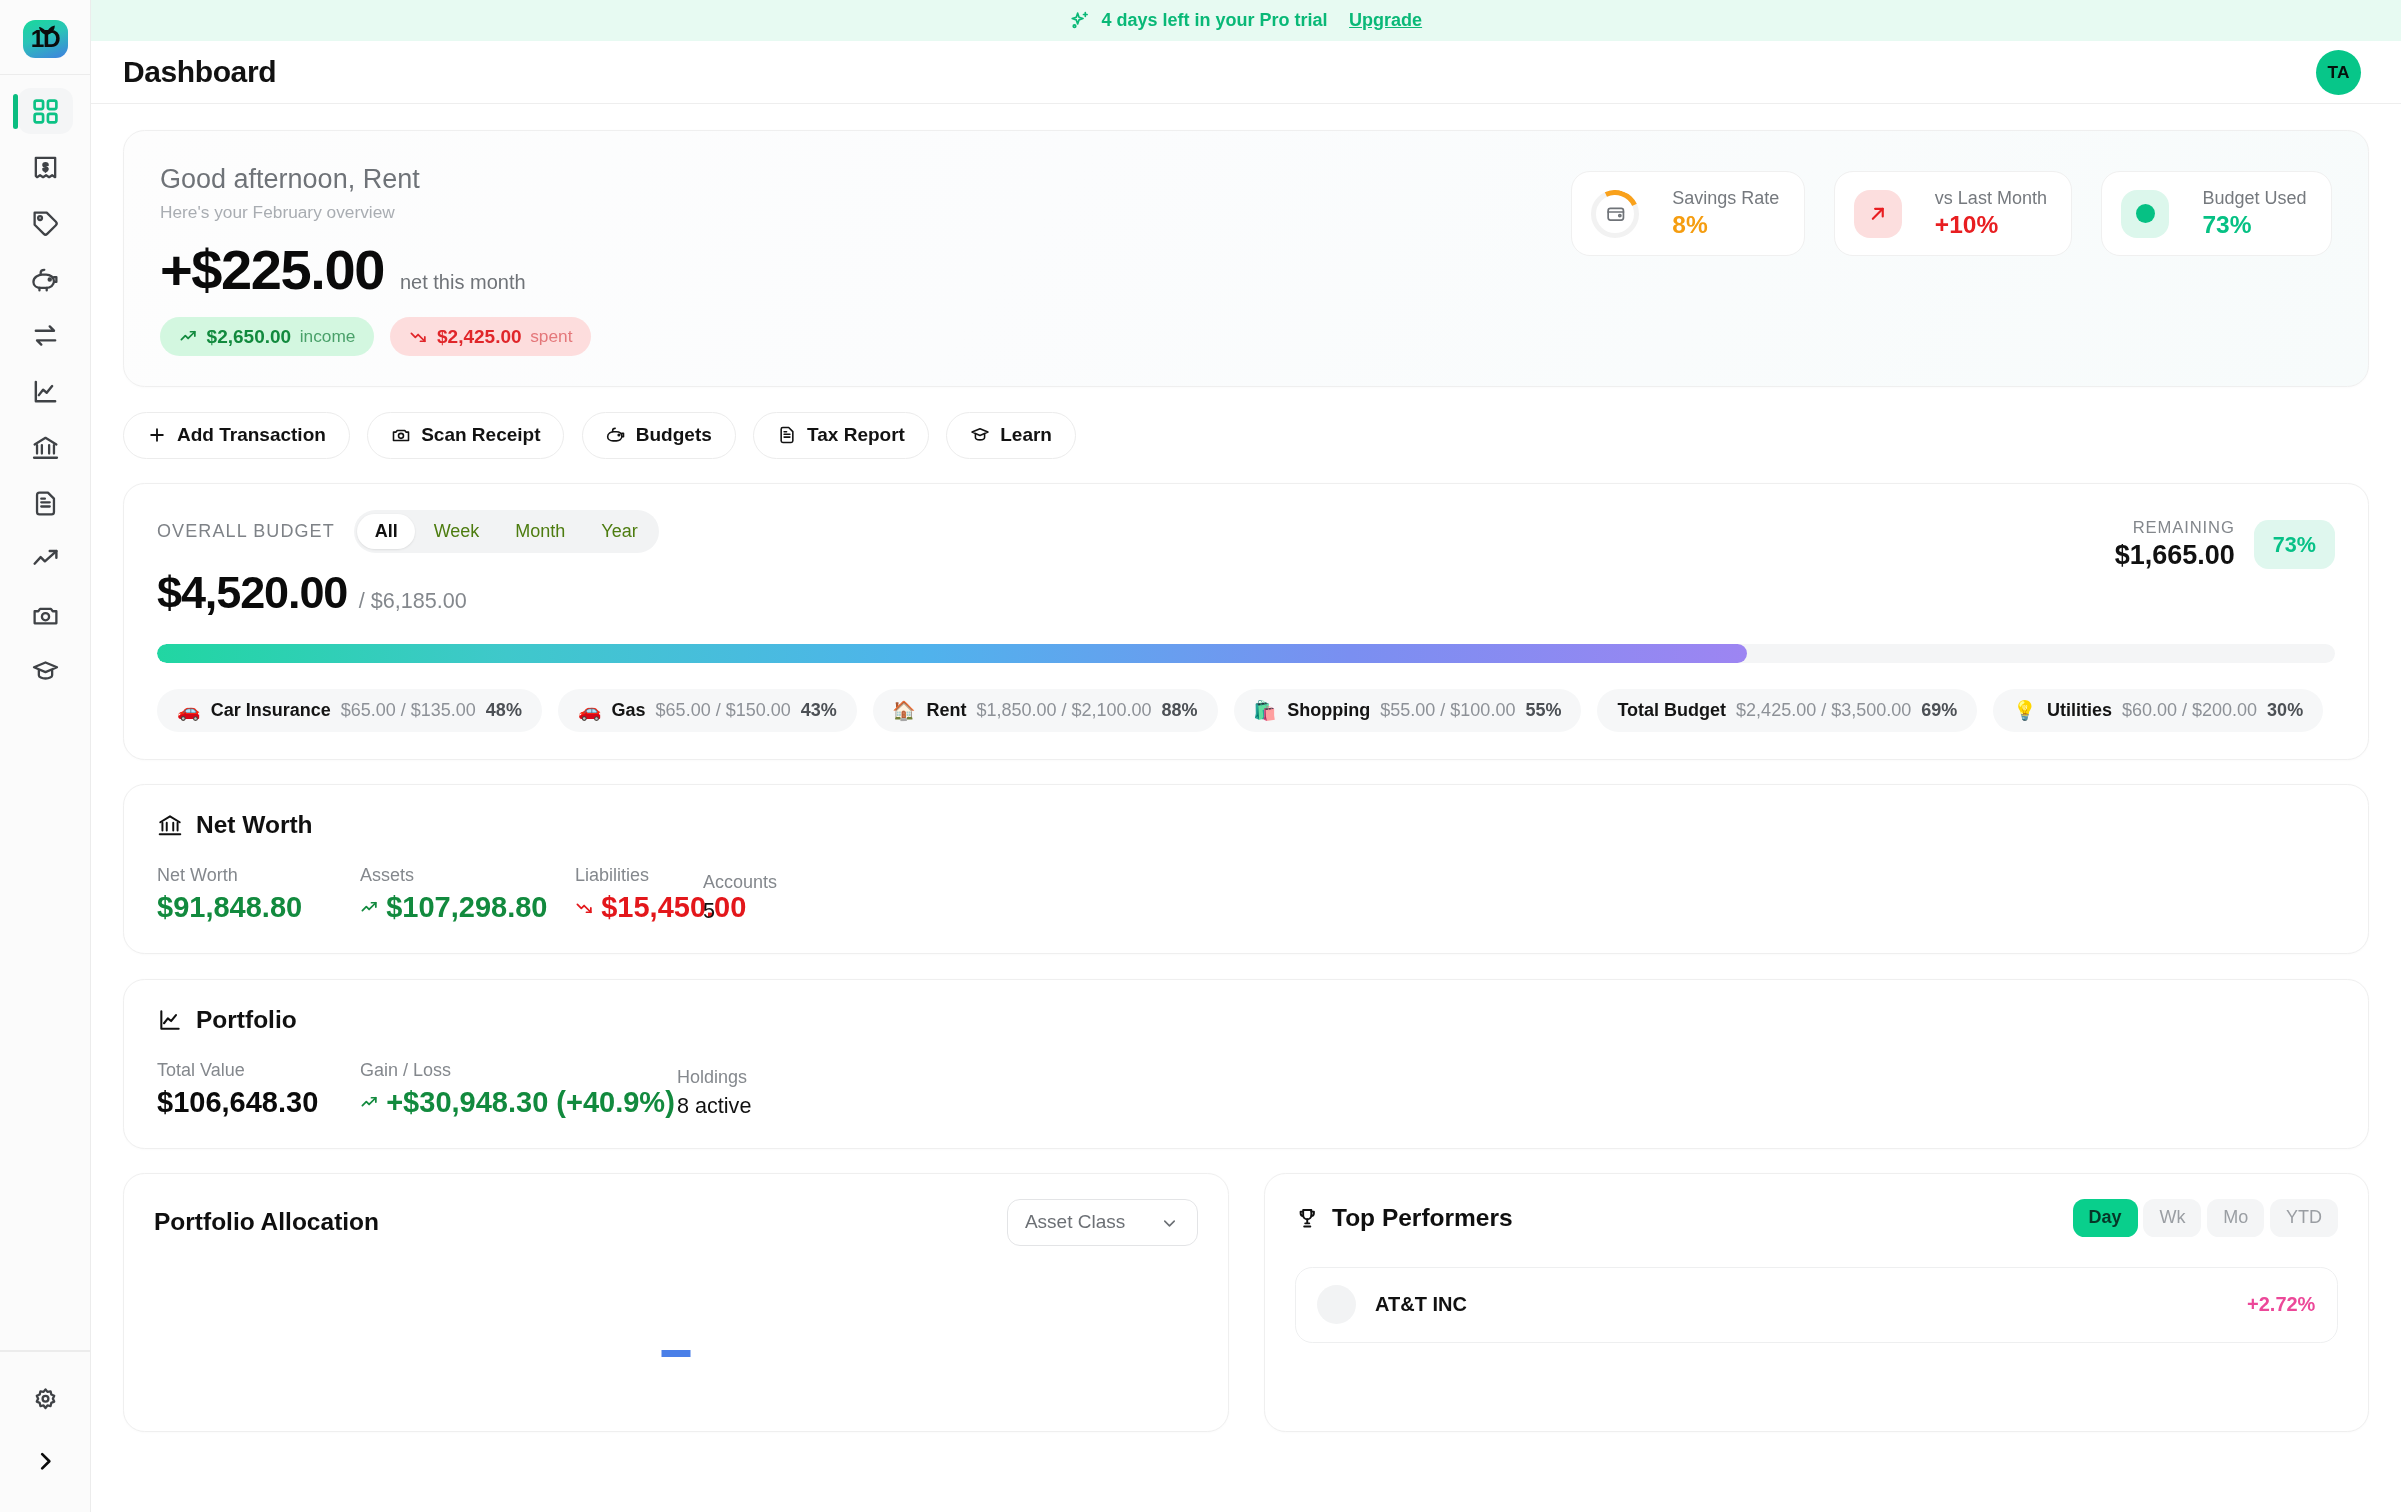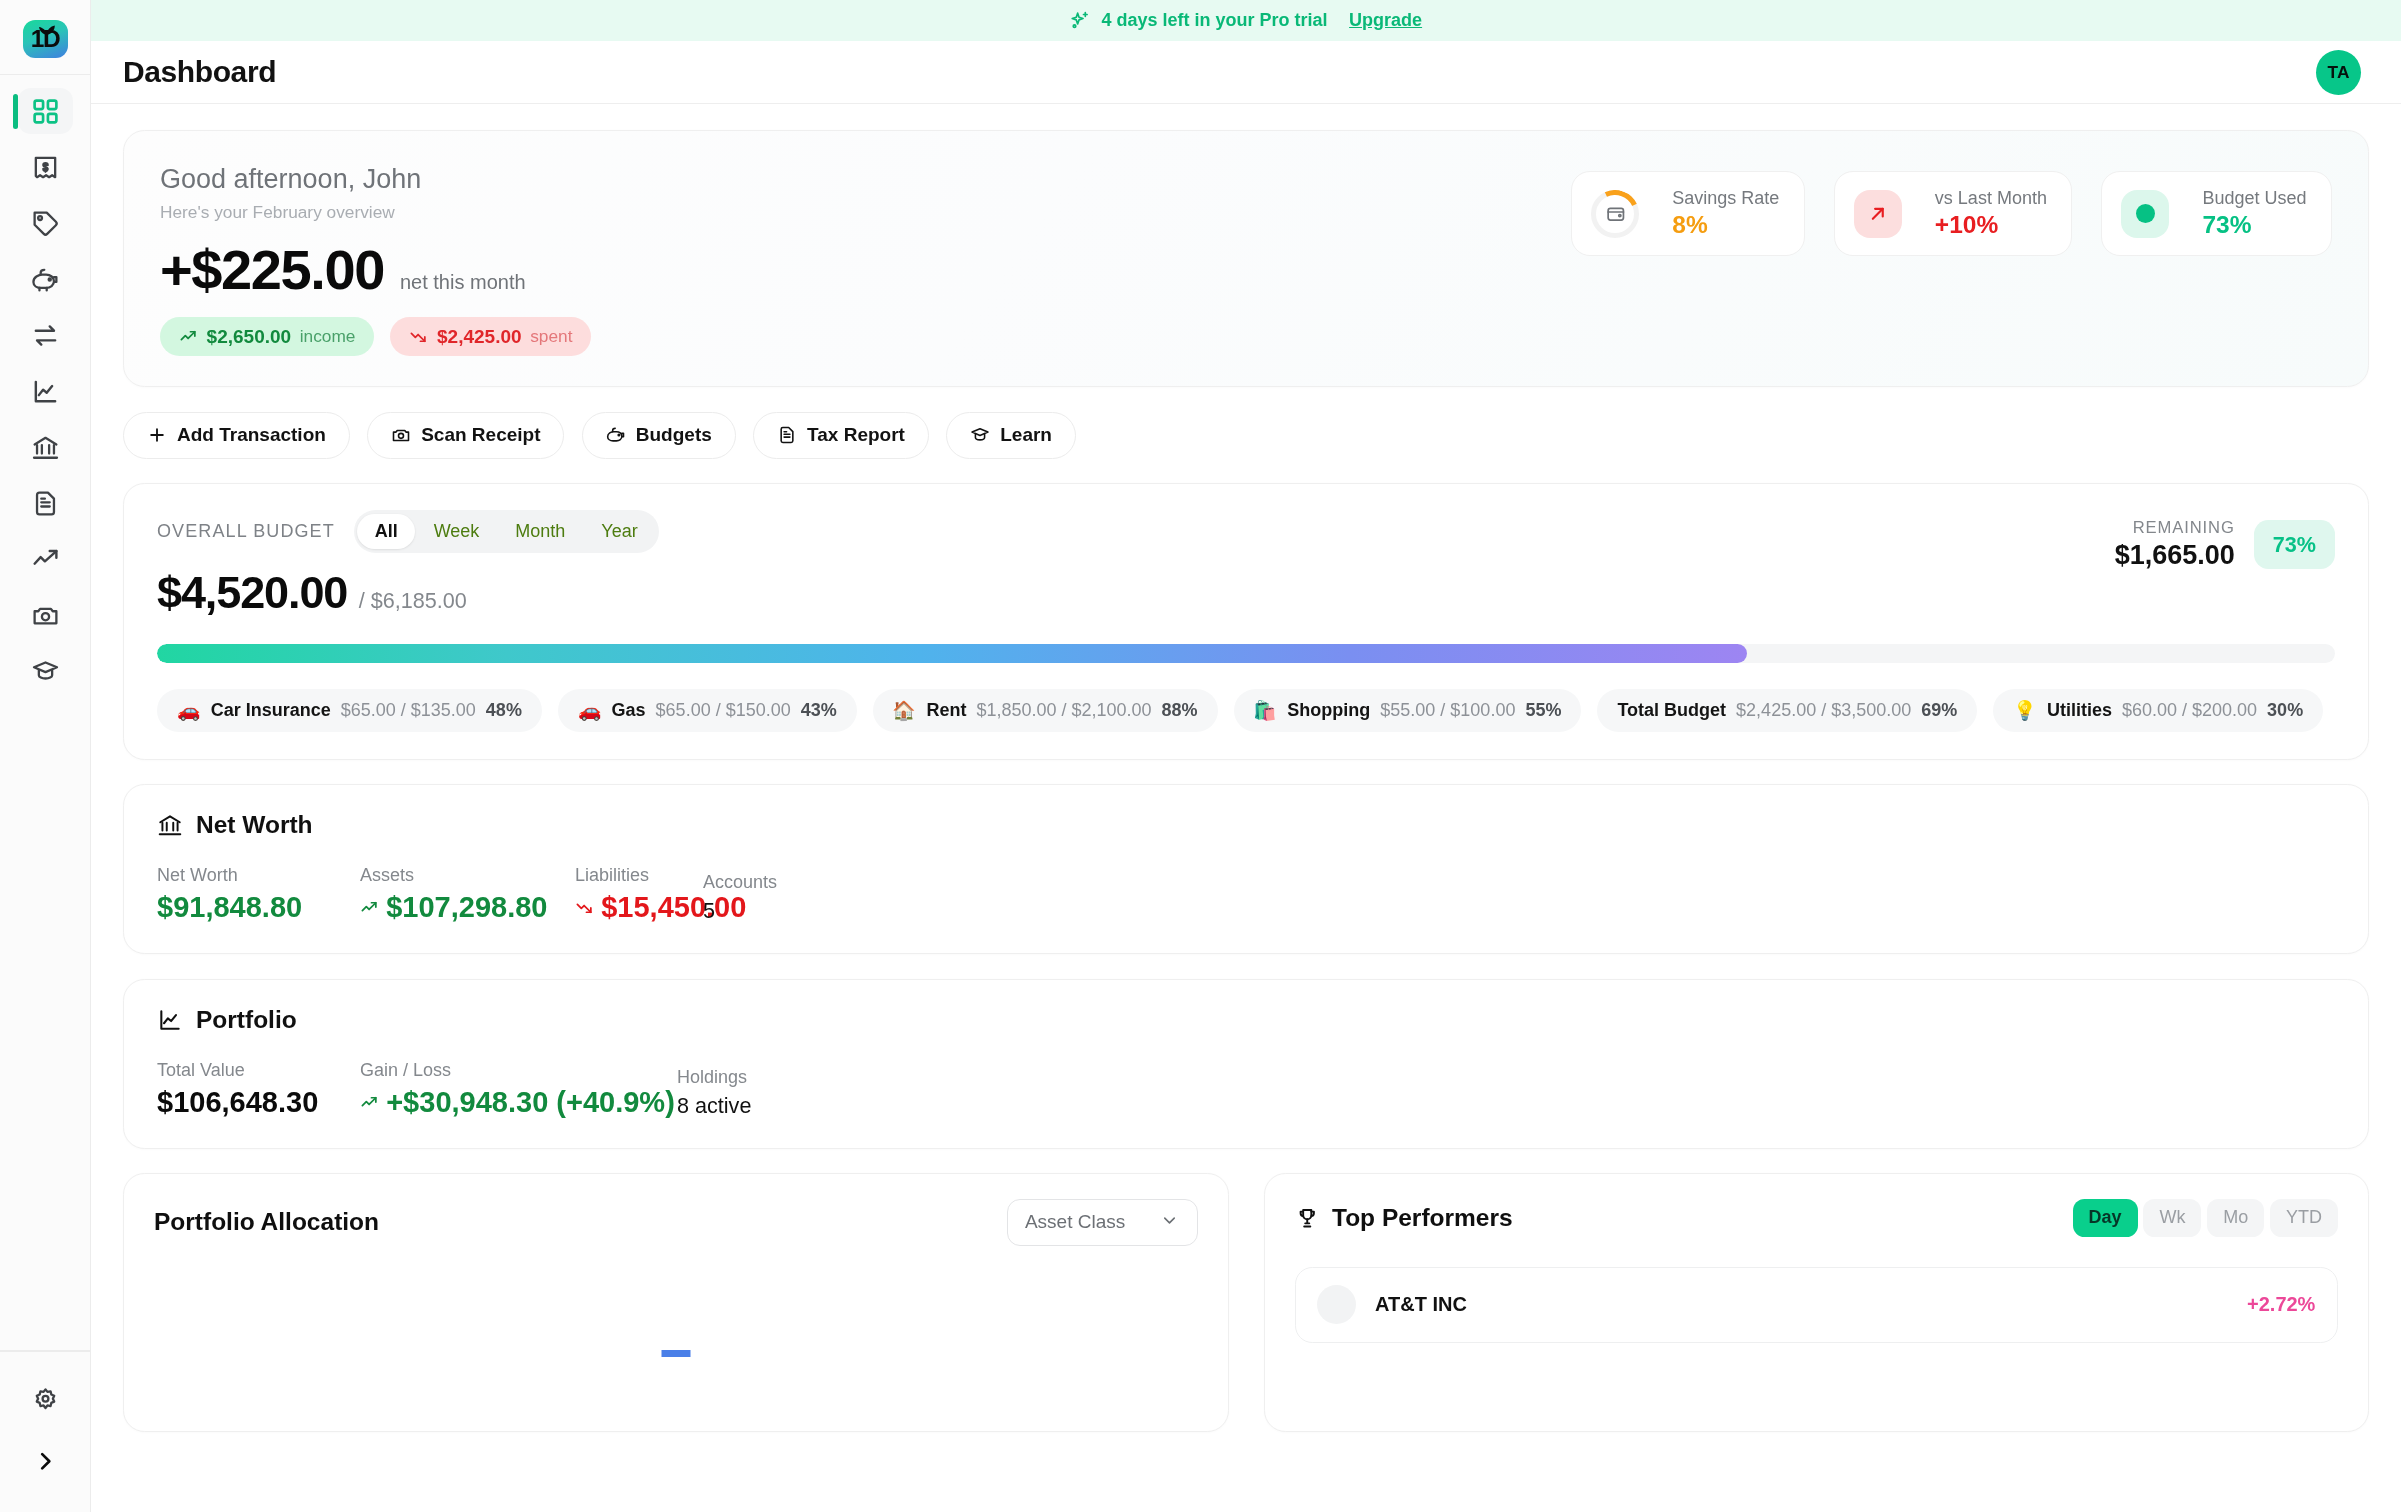--- a/index.html
+++ b/index.html
@@ -162,21 +162,21 @@
   .m2 { width: 215px; }
   .m3 { width: 128px; }
 
   
   .bottom-row { display: flex; gap: 35px; }
   .bot-card { flex: 1 1 0; padding: 24.5px 30px 0 30px; height: 259px; overflow: hidden; }
   .bot-head { display: flex; align-items: center; justify-content: space-between; }
   .bot-title { font-size: 24.5px; font-weight: 800; color: #0f0f0f; display: flex; align-items: center; gap: 13px; }
   .select {
     border: 1.4px solid #e3e4e6; border-radius: 13px; background: #fff;
-    padding: 11.5px 17.3px; display: flex; align-items: flex-start; gap: 35px; font-size: 19px; color: #6c7075; cursor: pointer;
+    padding: 11.5px 17.3px; display: flex; align-items: flex-end; gap: 35px; font-size: 19px; color: #6c7075; cursor: pointer;
   }
   .seg2 { display: flex; gap: 5.8px; }
   .seg2-btn { border-radius: 11.5px; padding: 8.6px 16px; font-size: 18px; color: #9a9ea3; background: #f4f5f6; cursor: pointer; }
   .seg2-btn.active { background: #09cf8c; color: #063527; font-weight: 700; }
   .perf-row {
     margin-top: 30px; border: 1.4px solid #eeeff0; border-radius: 17.3px;
     display: flex; align-items: center; padding: 17.3px 21.6px; gap: 19px;
   }
   .perf-av { width: 39px; height: 39px; border-radius: 50%; background: #f2f3f4; flex: 0 0 auto; }
   .perf-name { font-size: 20px; font-weight: 700; color: #111; flex: 1 1 auto; }
@@ -333,21 +333,21 @@
 
     <div class="topbar">
       <div class="page-title">Dashboard</div>
       <div class="avatar">TA</div>
     </div>
 
     <div class="content">
 
       <div class="card hero">
         <div class="hero-left">
-          <div class="greeting">Good afternoon, John</div>
+          <div class="greeting">Good afternoon, Rent</div>
           <div class="subgreeting">Here's your February overview</div>
           <div class="net-row">
             <div class="net-amount">+$225.00</div>
             <div class="net-label">net this month</div>
           </div>
           <div class="pill-row">
             <div class="pill income">
               <span>
                 <svg width="19" height="19" viewBox="0 0 24 24" fill="none" stroke="#128a3e" stroke-width="2.2" stroke-linecap="round" stroke-linejoin="round">
                     <path d="M3 16l5-5 3.5 3.5L20 6"></path>

